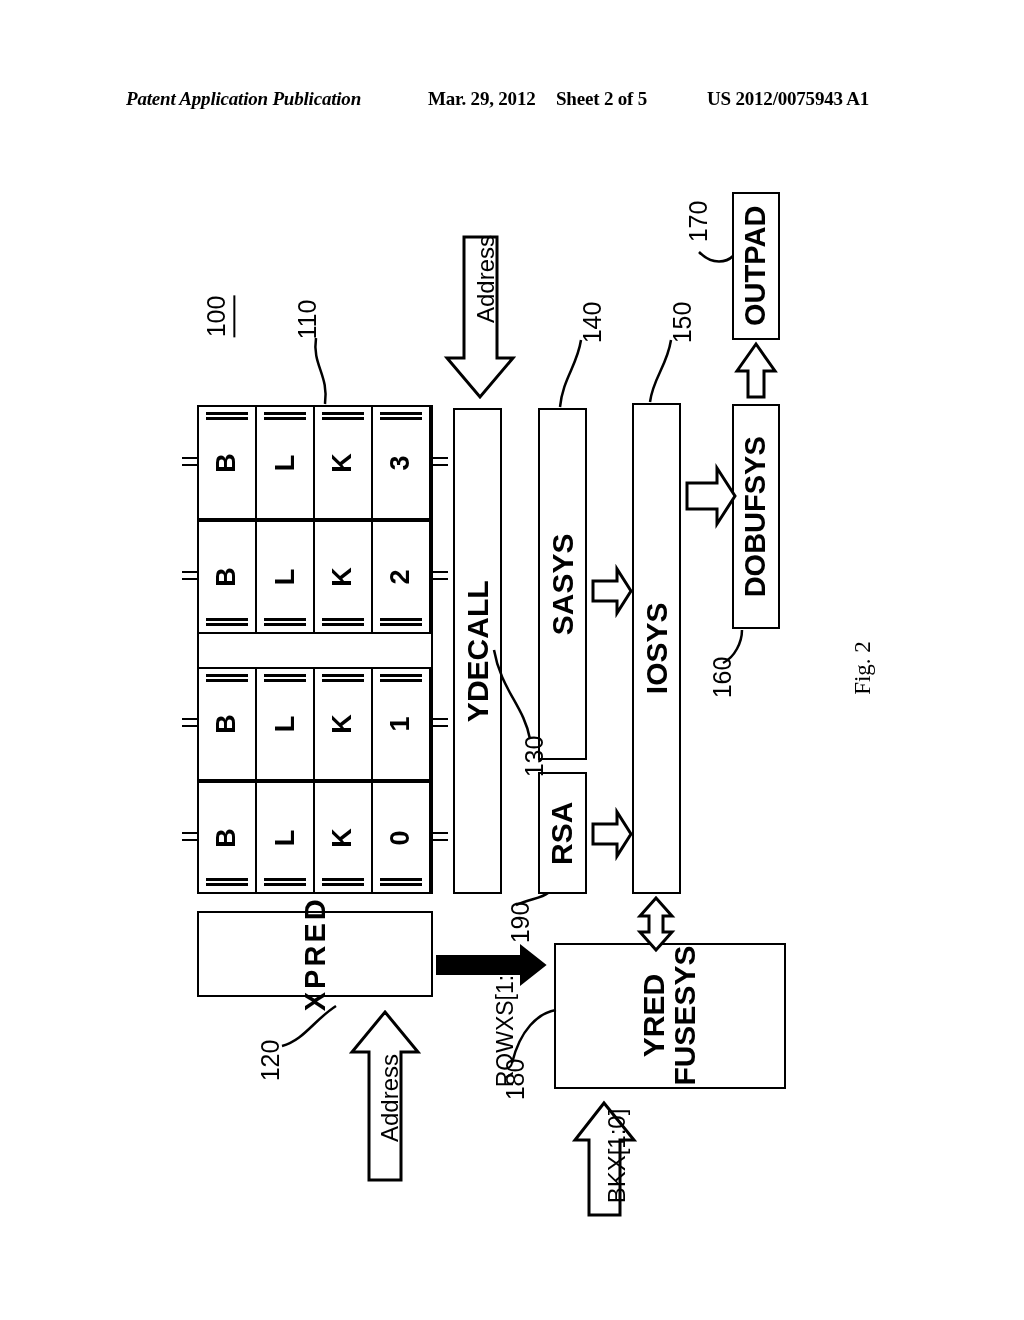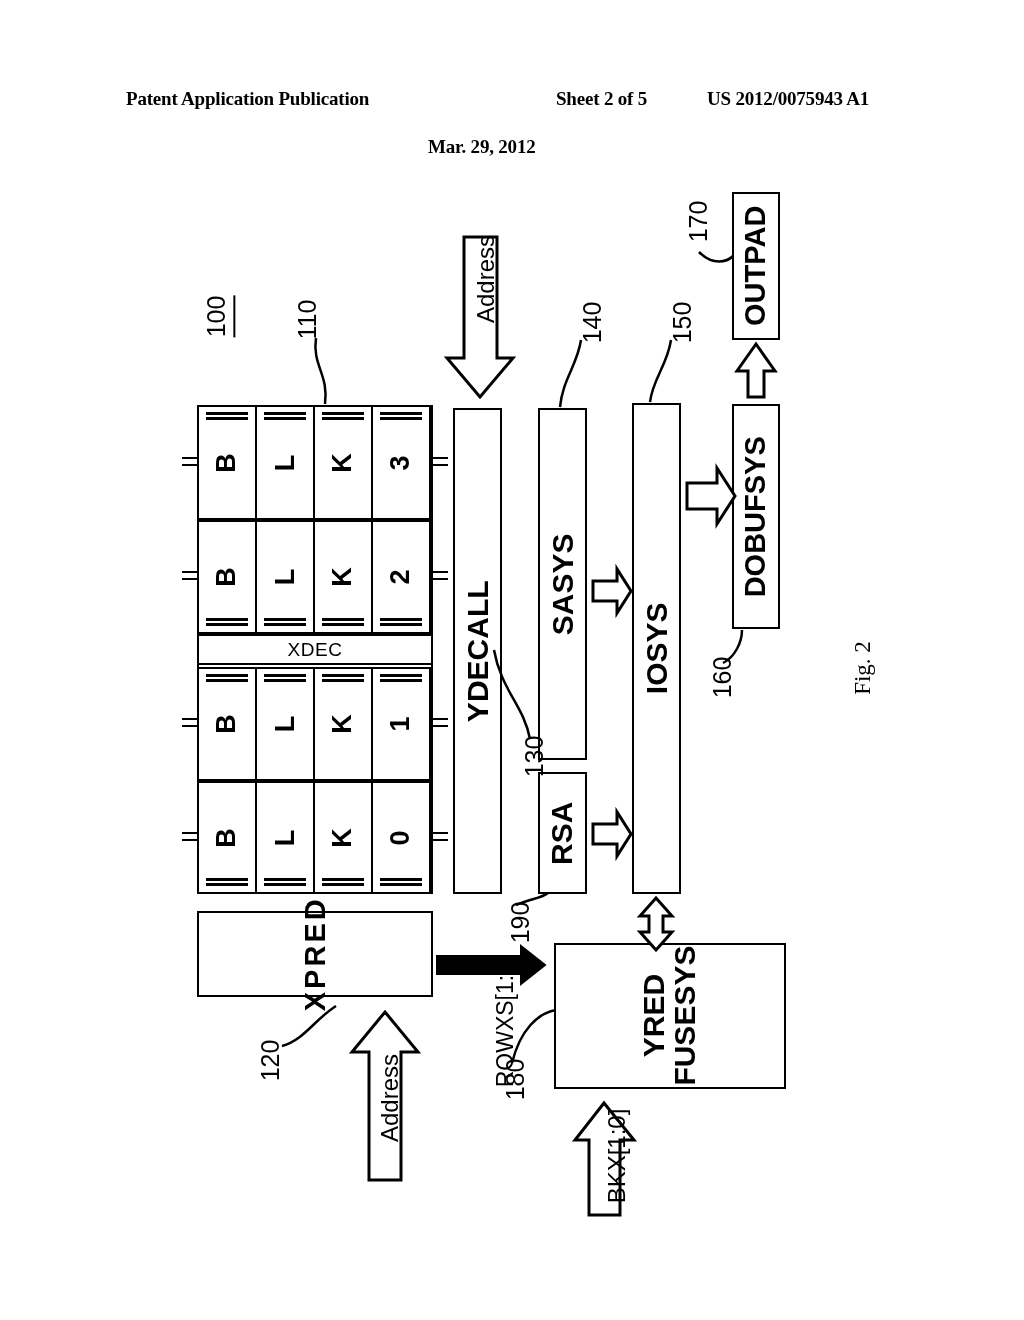--- a/index.html
+++ b/index.html
@@ -22,22 +22,22 @@
     top: 88px;
     left: 0;
     width: 1024px;
     height: 30px;
     font-family: "Liberation Serif", serif;
     font-weight: bold;
     font-size: 19px;
     letter-spacing: -0.2px;
     white-space: nowrap;
   }
-  #page-header .hdr-pub   { position: absolute; left: 126px;  top: 0; }
-  #page-header .hdr-date  { position: absolute; left: 428px;  top: 0; margin-top: 48px; }
+  #page-header .hdr-pub   { position: absolute; left: 126px;  top: 0; font-style: italic; }
+  #page-header .hdr-date  { position: absolute; left: 428px;  top: 0; }
   #page-header .hdr-sheet { position: absolute; left: 556px;  top: 0; text-align: right; }
   #page-header .hdr-num   { position: absolute; left: 707px;  top: 0; }
 
   
   #figure {
     position: absolute;
     left: 0;
     top: 0;
     width: 1024px;
     height: 1320px;
@@ -390,21 +390,20 @@
           <i></i>
           <i></i>
         </div>
       <div class="edge-ticks r">
           <i></i>
           <i></i>
         </div>
     </div>
   </div>
 
-  <div id="xdec-strip">XDEC</div>
 
   <div class="blk-box" style="left:197px; top:911px; width:236px; height:86px;">
     <div class="blk-label rot" style="font-size:29px; letter-spacing:3px;">XPRED</div>
   </div>
 
   <div class="blk-box" style="left:453px; top:408px; width:49px; height:486px;">
     <div class="blk-label rot" style="font-size:30px;">YDECALL</div>
   </div>
 
   <div class="blk-box" style="left:538px; top:408px; width:49px; height:352px;">

